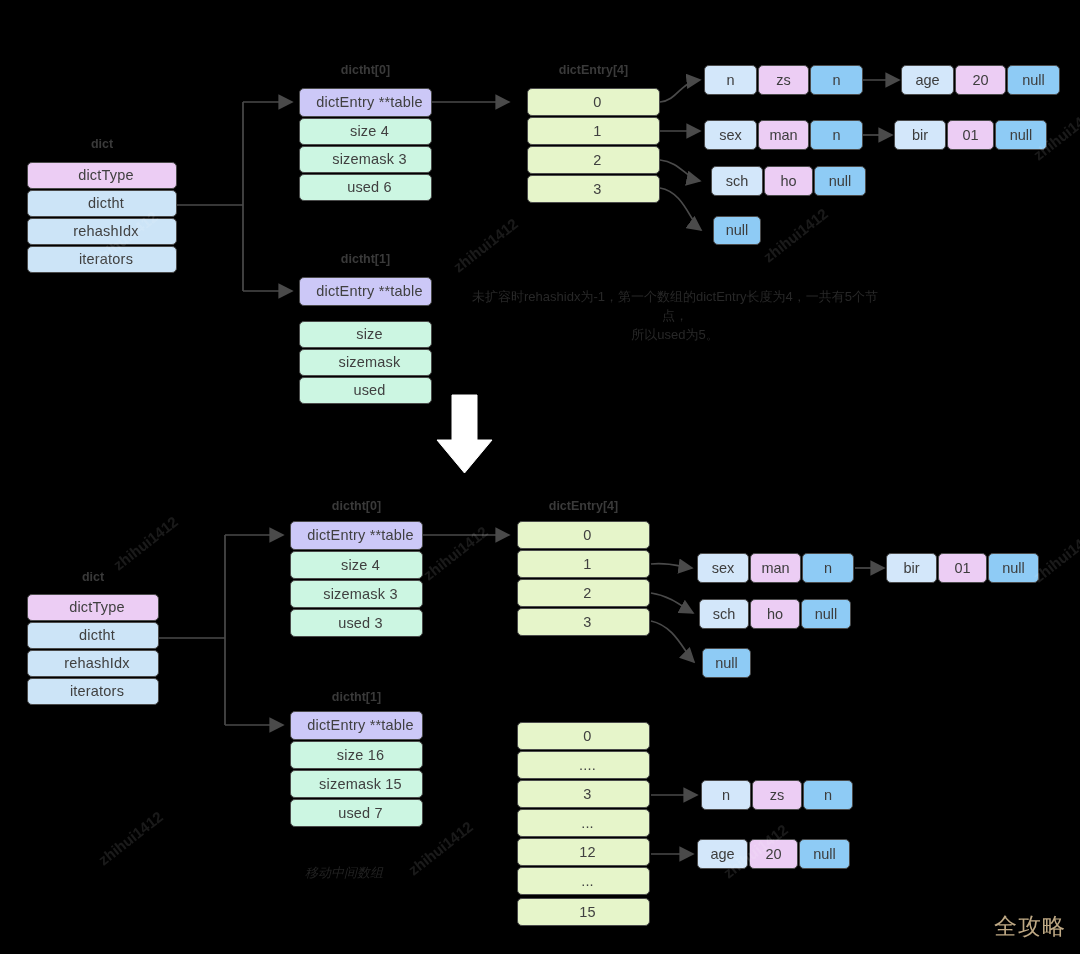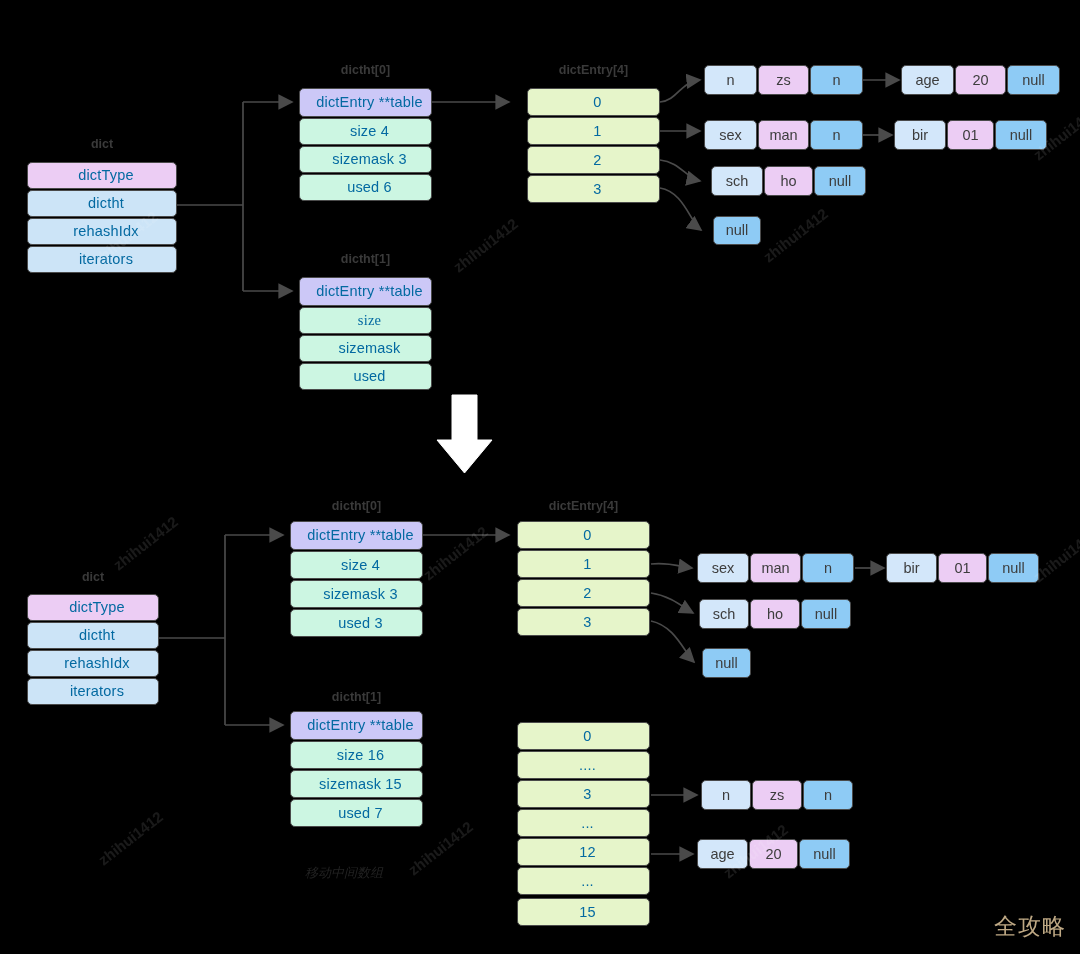--- a/index.html
+++ b/index.html
@@ -20,21 +20,21 @@
     width: 1080px; height: 954px;
     pointer-events: none;
   }
   .box {
     position: absolute;
     border: 1.6px solid #4a4a4a;
     border-radius: 5px;
     display: flex;
     align-items: center;
     justify-content: center;
-    color: #0369a1;
+    color: #404040;
     font-size: 14.5px;
     letter-spacing: .2px;
     line-height: 1;
     white-space: nowrap;
     padding-left: 8px;
   }
   .struct {
     position: absolute;
   }
   .struct .box { position: relative; width: 100%; }
@@ -163,21 +163,21 @@
   <div class="struct" style="left:299px; top:88px; width:133px;">
     <div class="box c-lavender" style="height:29px;">dictEntry **table</div>
     <div class="box c-mint" style="height:27px; margin-top:1px;">size 4</div>
     <div class="box c-mint" style="height:27px; margin-top:1px;">sizemask 3</div>
     <div class="box c-mint" style="height:27px; margin-top:1px;">used 6</div>
   </div>
 
   <div class="cap" style="left:299px; top:252px; width:133px;">dictht[1]</div>
   <div class="struct" style="left:299px; top:277px; width:133px;">
     <div class="box c-lavender" style="height:29px;">dictEntry **table</div>
-    <div class="box c-mint" style="height:27px; margin-top:1px;font-family:Liberation Serif, serif;">size</div>
+    <div class="box c-mint" style="height:27px; margin-top:15px;">size</div>
     <div class="box c-mint" style="height:27px; margin-top:1px;">sizemask</div>
     <div class="box c-mint" style="height:27px; margin-top:1px;">used</div>
   </div>
 
   <div class="cap" style="left:527px; top:63px; width:133px;">dictEntry[4]</div>
   <div class="struct" style="left:527px; top:88px; width:133px;">
     <div class="box c-lime" style="height:28px;">0</div>
     <div class="box c-lime" style="height:28px; margin-top:1px;">1</div>
     <div class="box c-lime" style="height:28px; margin-top:1px;">2</div>
     <div class="box c-lime" style="height:28px; margin-top:1px;">3</div>
@@ -208,20 +208,22 @@
   <div class="node" style="left:711px; top:166px;">
     <div class="cell c-lblue" style="width:52px; height:30px;">sch</div>
     <div class="cell c-pink" style="width:49px; height:30px; margin-left:1px;">ho</div>
     <div class="cell c-mblue" style="width:52px; height:30px; margin-left:1px;">null</div>
   </div>
 
   <div class="node" style="left:713px; top:216px;">
     <div class="cell c-mblue" style="width:48px; height:29px;">null</div>
   </div>
 
+  <div class="ann" style="left:465px; top:288px; width:420px;">未扩容时rehashidx为-1，第一个数组的dictEntry长度为4，一共有5个节点，
+所以used为5。</div>
 
   <div class="cap" style="left:27px; top:570px; width:132px;">dict</div>
   <div class="struct" style="left:27px; top:594px; width:132px;">
     <div class="box c-purple" style="height:27px;">dictType</div>
     <div class="box c-blue" style="height:27px; margin-top:1px;">dictht</div>
     <div class="box c-blue" style="height:27px; margin-top:1px;">rehashIdx</div>
     <div class="box c-blue" style="height:27px; margin-top:1px;">iterators</div>
   </div>
 
   <div class="cap" style="left:290px; top:499px; width:133px;">dictht[0]</div>

